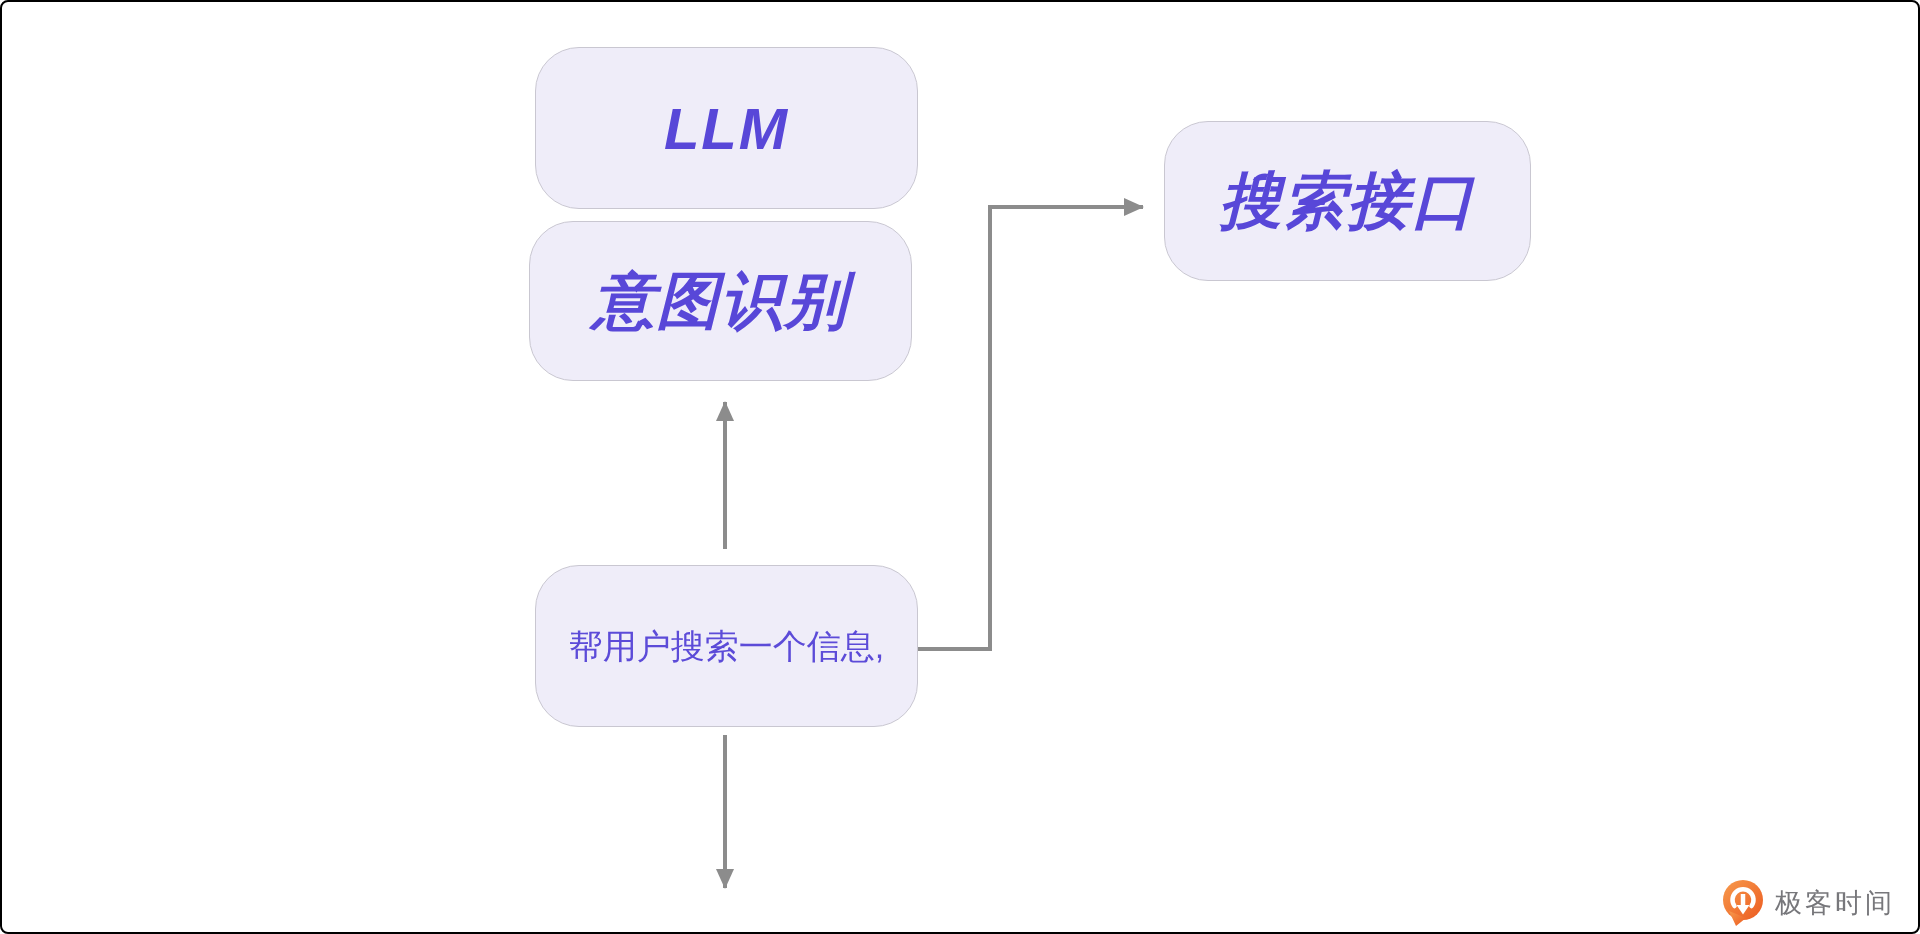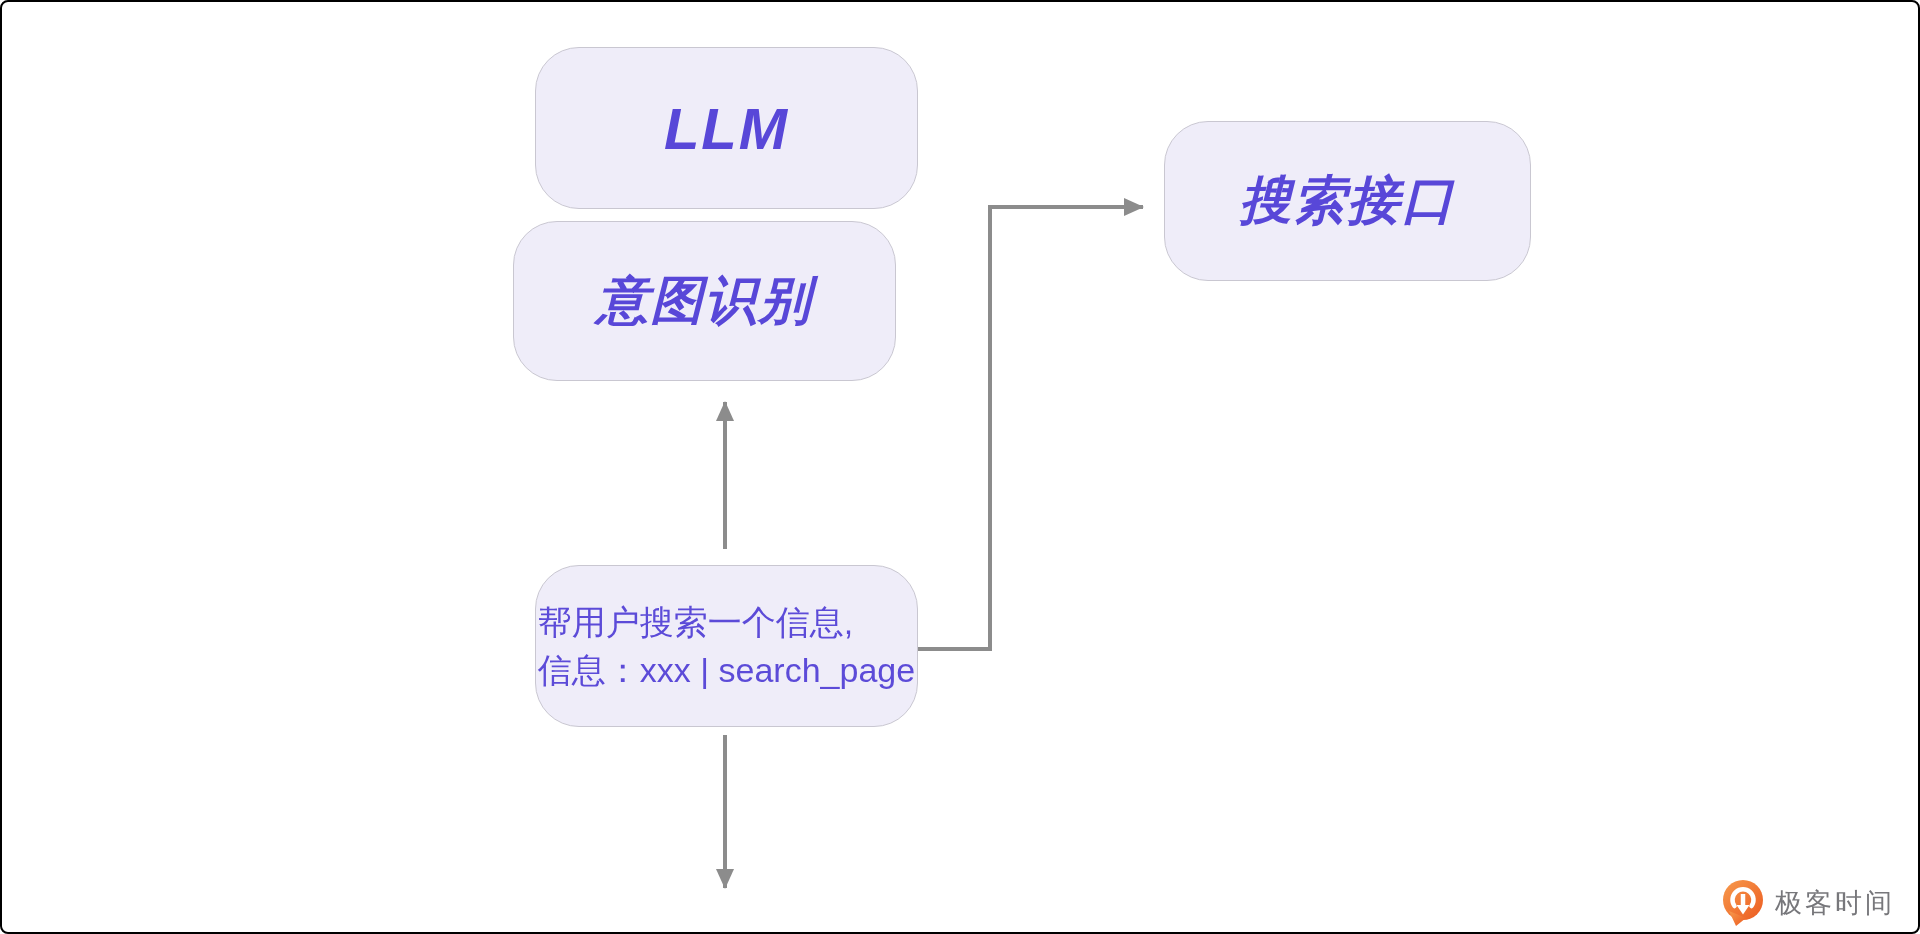--- a/index.html
+++ b/index.html
@@ -36,21 +36,21 @@
     position: absolute;
     box-sizing: border-box;
     background: var(--node-fill, #efedf9);
     border: 1.5px solid var(--node-border, #c9c7d1);
     border-radius: 44px;
     display: flex;
     align-items: center;
     justify-content: center;
   }
   .title-label {
-    font-size: 52px;
+    font-size: 62px;
     font-weight: 700;
     font-style: italic;
     letter-spacing: 2px;
     color: var(--node-text, #5847d8);
   }
   .node-llm .title-label {
     font-size: 58px;
   }
   .prompt-text {
     font-size: 34px;
@@ -87,32 +87,31 @@
     </defs>
     <line class="arrow" x1="723" y1="547" x2="723" y2="400" marker-end="url(#arrowhead)"></line>
     <path class="arrow" d="M916,647 L988,647 L988,205 L1141,205" marker-end="url(#arrowhead)"></path>
     <line class="arrow" x1="723" y1="733" x2="723" y2="886" marker-end="url(#arrowhead)"></line>
   </svg>
 
   <div class="node node-llm" style="left:533px; top:45px; width:383px; height:162px;">
     <span class="title-label">LLM</span>
   </div>
 
-  <div class="node node-intent" style="left:511px; top:219px; width:383px; height:160px;">
+  <div class="node node-intent" style="left:527px; top:219px; width:383px; height:160px;">
     <span class="title-label">意图识别</span>
   </div>
 
   <div class="node node-search-api" style="left:1162px; top:119px; width:367px; height:160px;">
     <span class="title-label">搜索接口</span>
   </div>
 
   <div class="node node-prompt" style="left:533px; top:563px; width:383px; height:162px;">
     <div class="prompt-text">
       <div>帮用户搜索一个信息,</div>
-      <div>信息：xxx | search_page</div>
     </div>
   </div>
 
   <div class="logo">
     <svg width="46" height="48" viewBox="0 0 44 48" aria-hidden="true">
       <defs>
         <linearGradient id="gt-grad" x1="0" y1="0" x2="1" y2="1">
           <stop offset="0" style="stop-color: var(--logo-orange-light, #F79A4D);"></stop>
           <stop offset="1" style="stop-color: var(--logo-orange-dark, #EC5B20);"></stop>
         </linearGradient>

